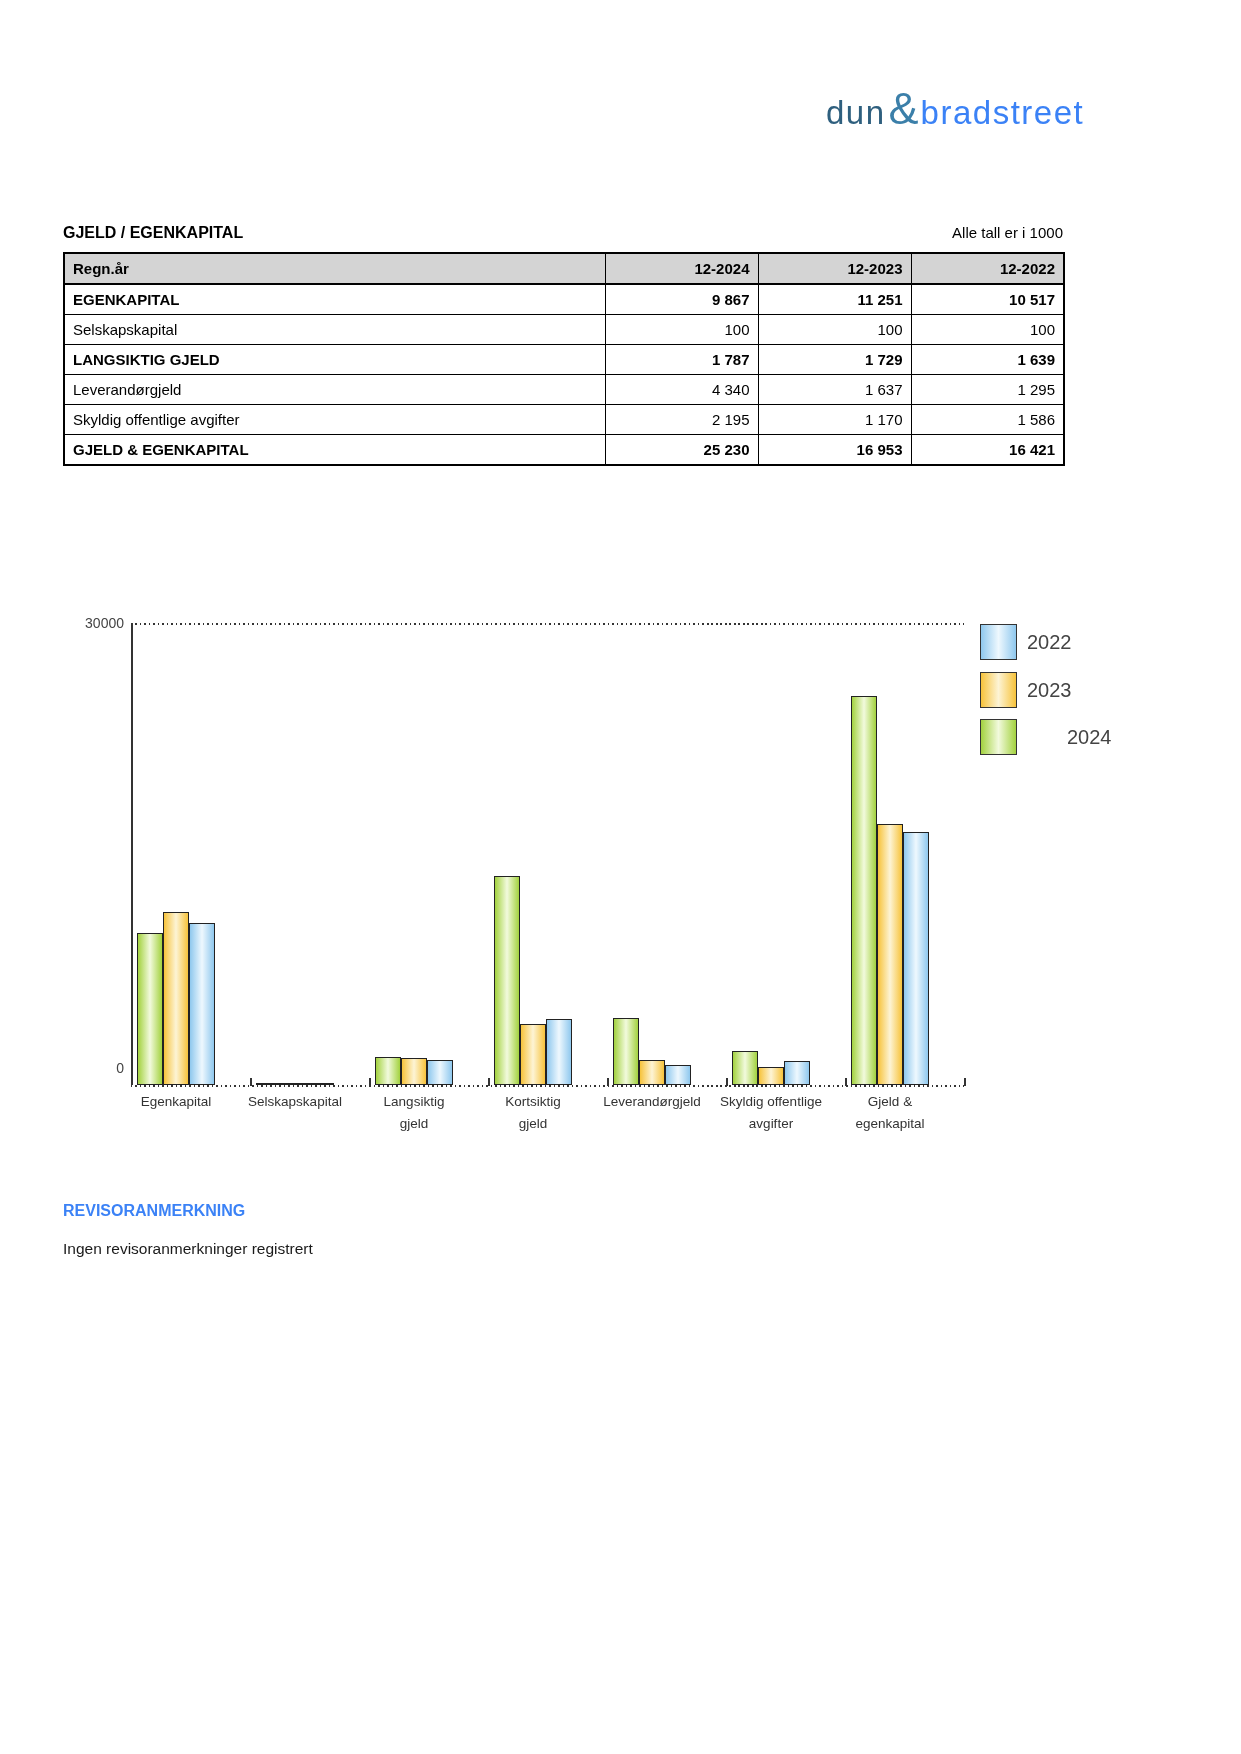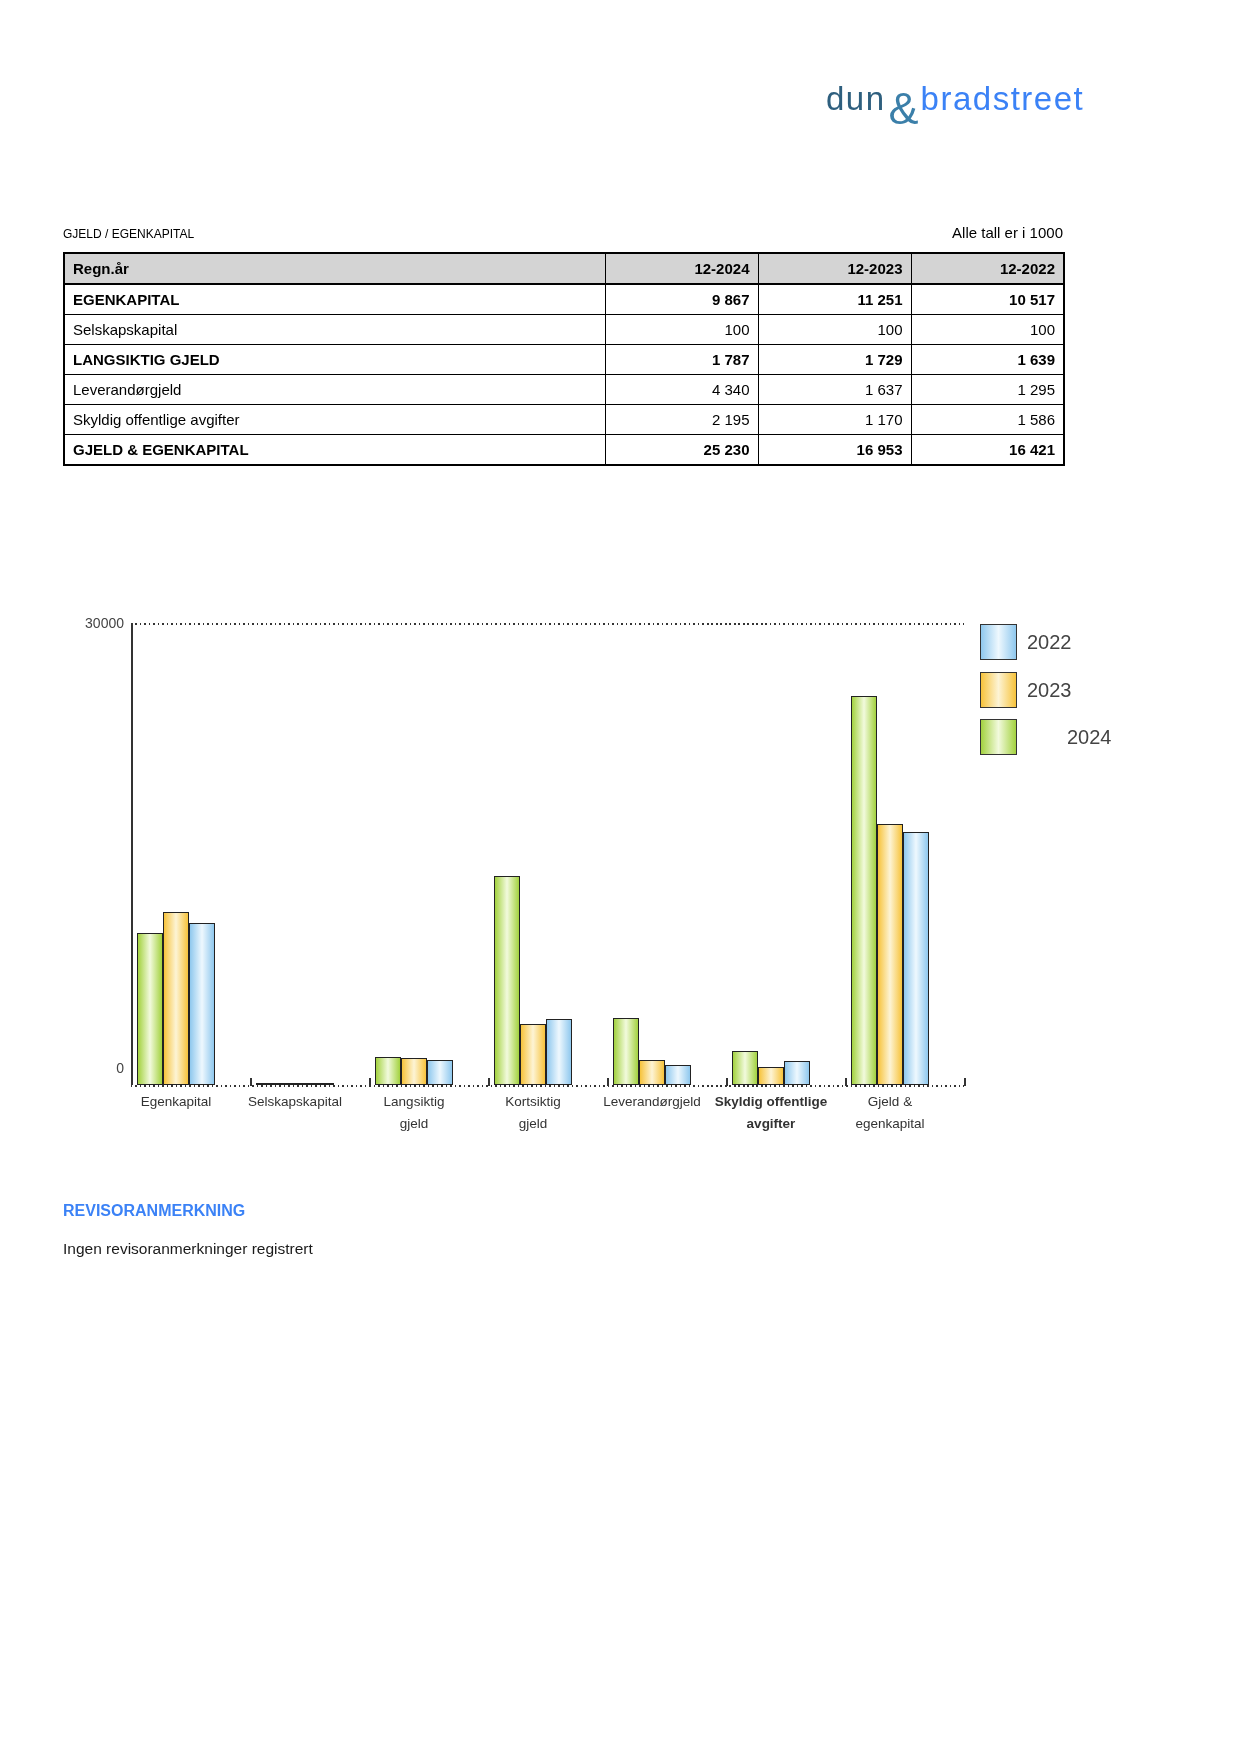--- a/index.html
+++ b/index.html
@@ -1,28 +1,28 @@
 <!DOCTYPE html>
 <html><head>
 <meta charset="utf-8">
 <style>
   html,body{margin:0;padding:0;background:#fff;}
   .page{position:relative;width:1241px;height:1754px;background:#fff;overflow:hidden;
         font-family:"Liberation Sans", sans-serif;color:#1a1a1a;}
 
   
-  .logo{position:absolute;left:826px;top:80px;display:flex;align-items:flex-start;white-space:nowrap;}
+  .logo{position:absolute;left:826px;top:80px;display:flex;align-items:flex-end;white-space:nowrap;}
   .logo .dun{font-size:33px;letter-spacing:1.5px;color:#2e5f7e;font-weight:500;}
   .logo .amp{font-size:45px;color:#3b7fa9;font-weight:400;margin:0 2px 0 3px;position:relative;top:3px;}
   .logo .brad{font-size:33px;letter-spacing:1.5px;color:#3b82f6;font-weight:500;}
 
   
   .section-head{position:absolute;left:63px;top:224px;width:1000px;display:flex;
                 justify-content:space-between;align-items:baseline;}
-  .section-title{font-size:12px;font-weight:normal;color:#000;}
+  .section-title{font-size:16px;font-weight:bold;color:#000;}
   .section-note{font-size:15px;color:#000;}
 
   
   table.fin{position:absolute;left:63px;top:252px;width:1000px;border-collapse:collapse;
             table-layout:fixed;border:2px solid #000;font-size:15px;color:#000;}
   table.fin th,table.fin td{border:1px solid #000;height:29px;padding:0 8px;overflow:hidden;white-space:nowrap;}
   table.fin thead th{background:#d4d4d4;font-weight:bold;text-align:left;border-bottom:2px solid #000;}
   table.fin th.num,table.fin td.num{text-align:right;}
   table.fin tr.strong td{font-weight:bold;}
 
@@ -155,21 +155,21 @@
       </div>
       <div class="bar" style="left: 613px; top: 1018px; width: 26px; height: 67px; background: linear-gradient(90deg, rgb(163, 210, 63) 0%, rgb(242, 250, 221) 50%, rgb(163, 210, 63) 100%);"></div>
       <div class="bar" style="left: 639px; top: 1060px; width: 26px; height: 25px; background: linear-gradient(90deg, rgb(247, 195, 59) 0%, rgb(253, 244, 213) 50%, rgb(247, 195, 59) 100%);"></div>
       <div class="bar" style="left: 665px; top: 1065px; width: 26px; height: 20px; background: linear-gradient(90deg, rgb(143, 200, 238) 0%, rgb(238, 248, 254) 50%, rgb(143, 200, 238) 100%);"></div>
       <div class="catlab" style="left: 582px; top: 1091px;">
         <div>Leverandørgjeld</div>
       </div>
       <div class="bar" style="left: 732px; top: 1051px; width: 26px; height: 34px; background: linear-gradient(90deg, rgb(163, 210, 63) 0%, rgb(242, 250, 221) 50%, rgb(163, 210, 63) 100%);"></div>
       <div class="bar" style="left: 758px; top: 1067px; width: 26px; height: 18px; background: linear-gradient(90deg, rgb(247, 195, 59) 0%, rgb(253, 244, 213) 50%, rgb(247, 195, 59) 100%);"></div>
       <div class="bar" style="left: 784px; top: 1061px; width: 26px; height: 24px; background: linear-gradient(90deg, rgb(143, 200, 238) 0%, rgb(238, 248, 254) 50%, rgb(143, 200, 238) 100%);"></div>
-      <div class="catlab" style="left: 701px; top: 1091px; font-weight: bold;">
+      <div class="catlab" style="left: 701px; top: 1091px;">
         <div>Skyldig offentlige</div>
         <div>avgifter</div>
       </div>
       <div class="bar" style="left: 851px; top: 696px; width: 26px; height: 389px; background: linear-gradient(90deg, rgb(163, 210, 63) 0%, rgb(242, 250, 221) 50%, rgb(163, 210, 63) 100%);"></div>
       <div class="bar" style="left: 877px; top: 824px; width: 26px; height: 261px; background: linear-gradient(90deg, rgb(247, 195, 59) 0%, rgb(253, 244, 213) 50%, rgb(247, 195, 59) 100%);"></div>
       <div class="bar" style="left: 903px; top: 832px; width: 26px; height: 253px; background: linear-gradient(90deg, rgb(143, 200, 238) 0%, rgb(238, 248, 254) 50%, rgb(143, 200, 238) 100%);"></div>
       <div class="catlab" style="left: 820px; top: 1091px;">
         <div>Gjeld &amp;</div>
         <div>egenkapital</div>
       </div>

